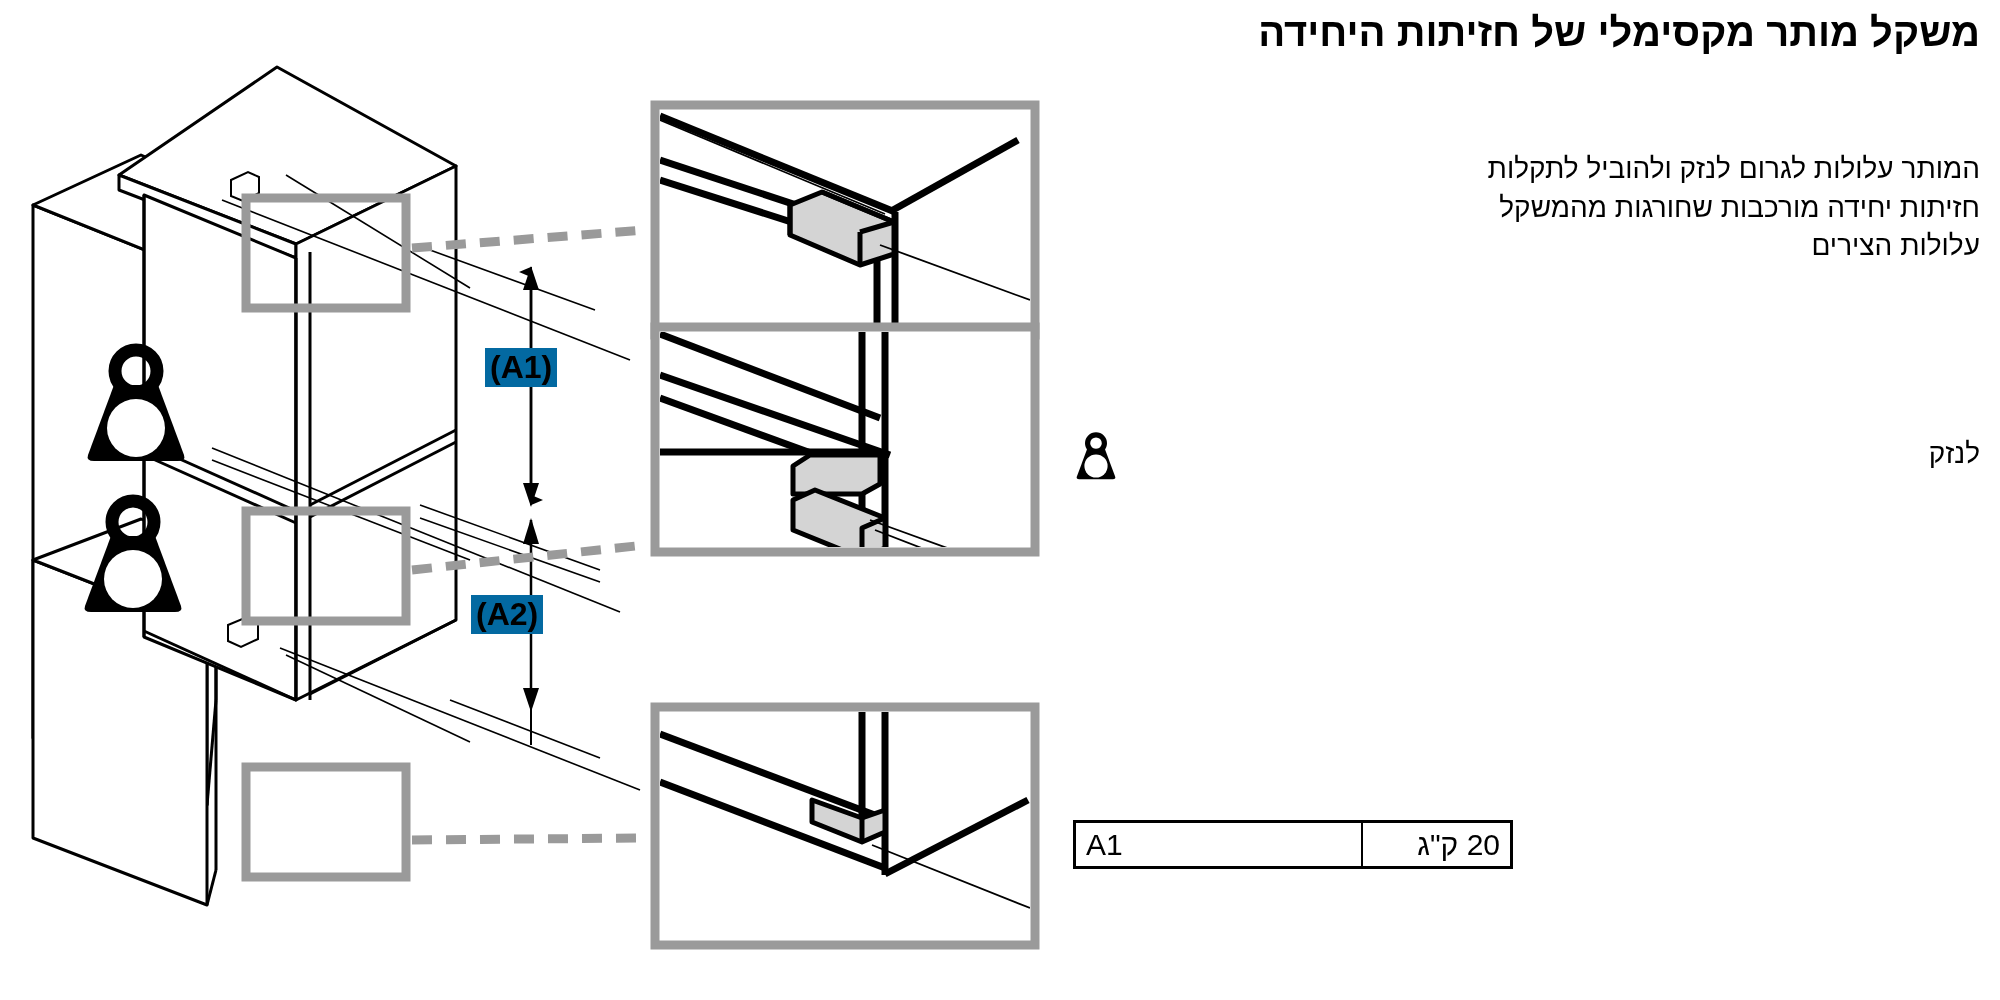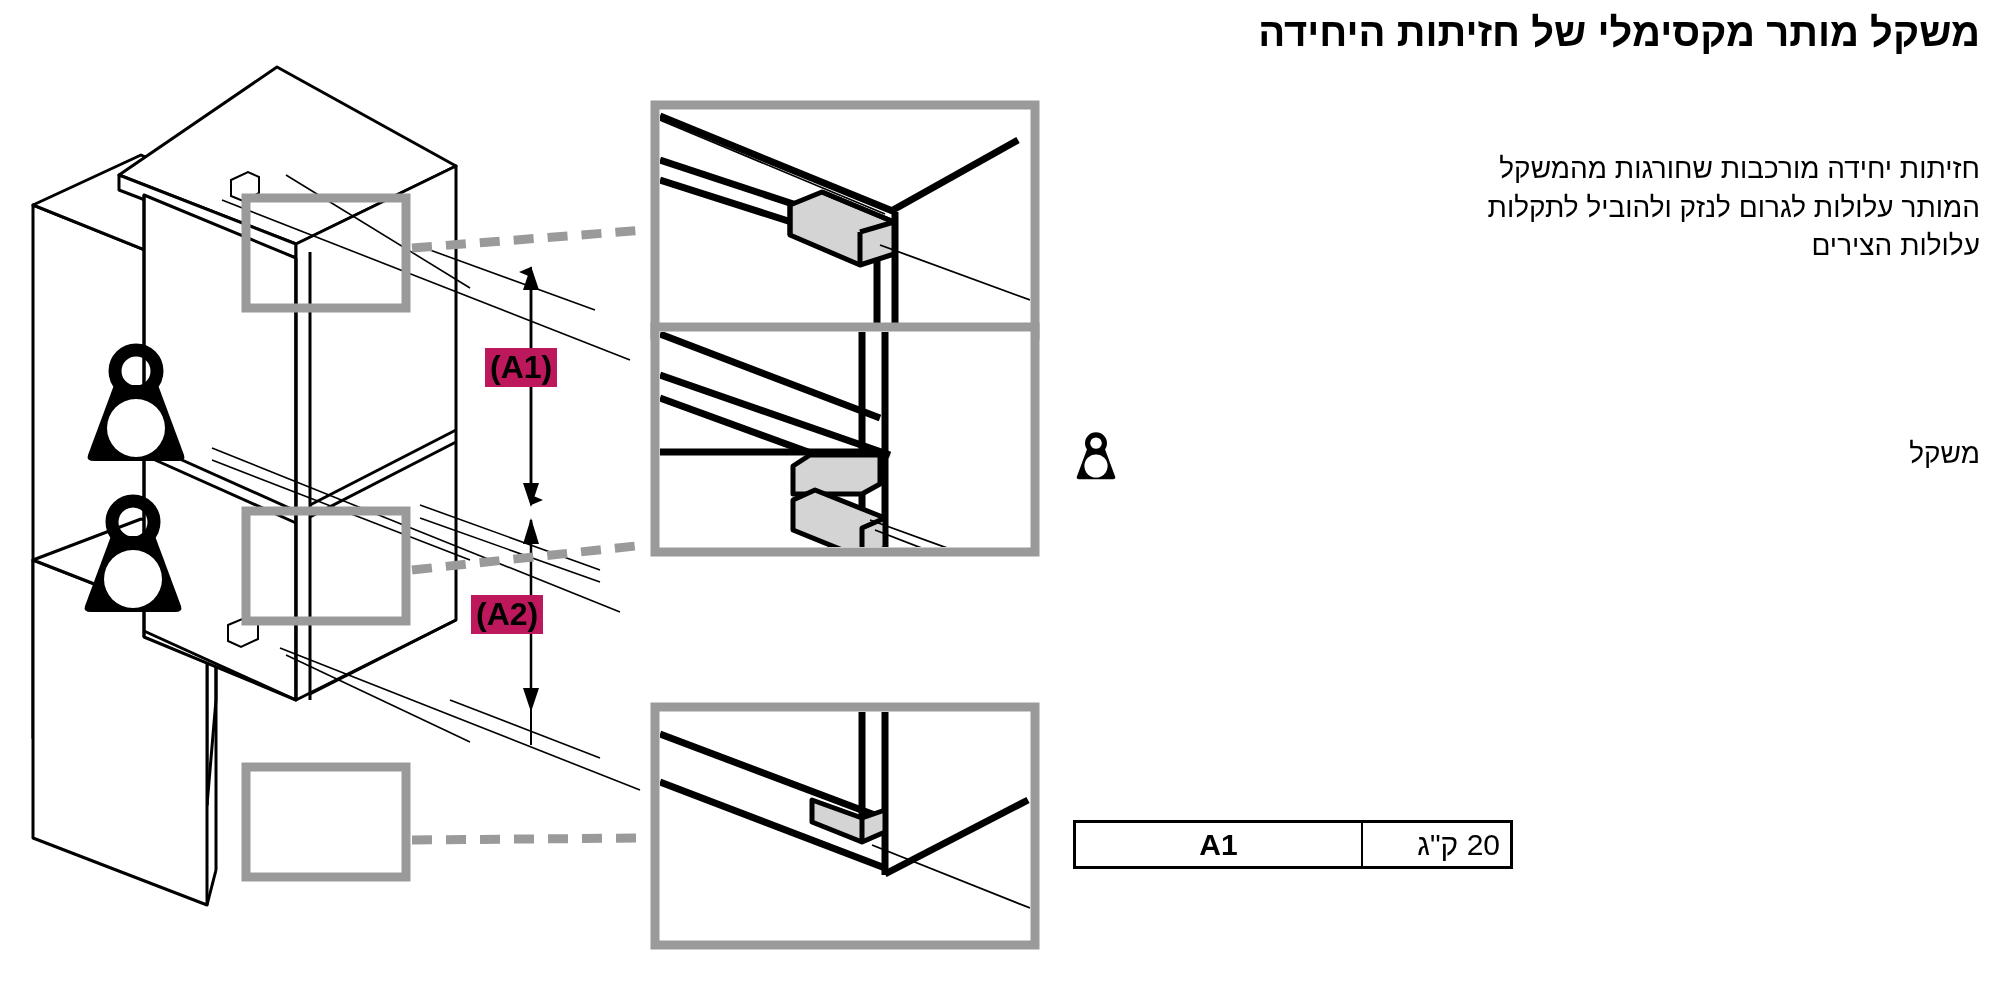--- a/index.html
+++ b/index.html
@@ -30,27 +30,27 @@
   
   .kg-table{
     position:absolute;left:1073px;top:820px;
     width:440px;border-collapse:collapse;
     border:3px solid #000;background:#fff;
   }
   .kg-table td{
     border:2px solid #000;height:43px;padding:0 10px;
     font-size:30px;
   }
-  .kg-table td.code{font-weight:bold;text-align:center;width:265px;}
+  .kg-table td.code{font-weight:normal;width:265px;}
   .kg-table td.val{direction:rtl;text-align:right;font-weight:normal;}
 
   
   .dimlabel{
     position:absolute;font-size:32px;font-weight:bold;
-    background:#be185d;padding:1px 5px;white-space:nowrap;
+    background:#0369a1;padding:1px 5px;white-space:nowrap;
   }
 
   svg{display:block;}
   .svg-layer{position:absolute;left:0;top:0;width:2000px;height:1000px;pointer-events:none;}
 </style>
 </head>
 <body>
 
 <div id="stage">
 
@@ -263,26 +263,26 @@
 
   <svg class="wicon" style="left:1072px;top:432px;" width="48" height="50" viewBox="0 0 120 125">
     <circle cx="60" cy="28" r="21" fill="none" stroke="#000" stroke-width="13"></circle>
     <path d="M38 42 L82 42 L108 112 Q110 118 102 118 L18 118 Q10 118 12 112 Z" fill="#000"></path>
     <circle cx="60" cy="85" r="29" fill="#ffffff"></circle>
   </svg>
 
   <div class="title">משקל מותר מקסימלי של חזיתות היחידה</div>
 
   <div class="body-text">
+    <div>המותר עלולות לגרום לנזק ולהוביל לתקלות</div>
     <div>חזיתות יחידה מורכבות שחורגות מהמשקל</div>
-    <div>המותר עלולות לגרום לנזק ולהוביל לתקלות</div>
     <div>עלולות הצירים</div>
   </div>
 
-  <div class="weight-word">משקל</div>
+  <div class="weight-word">לנזק</div>
 
   <table class="kg-table">
     <tbody>
       <tr>
         <td class="code">A1</td>
         <td class="val">20 ק"ג</td>
       </tr>
     </tbody>
   </table>
 

